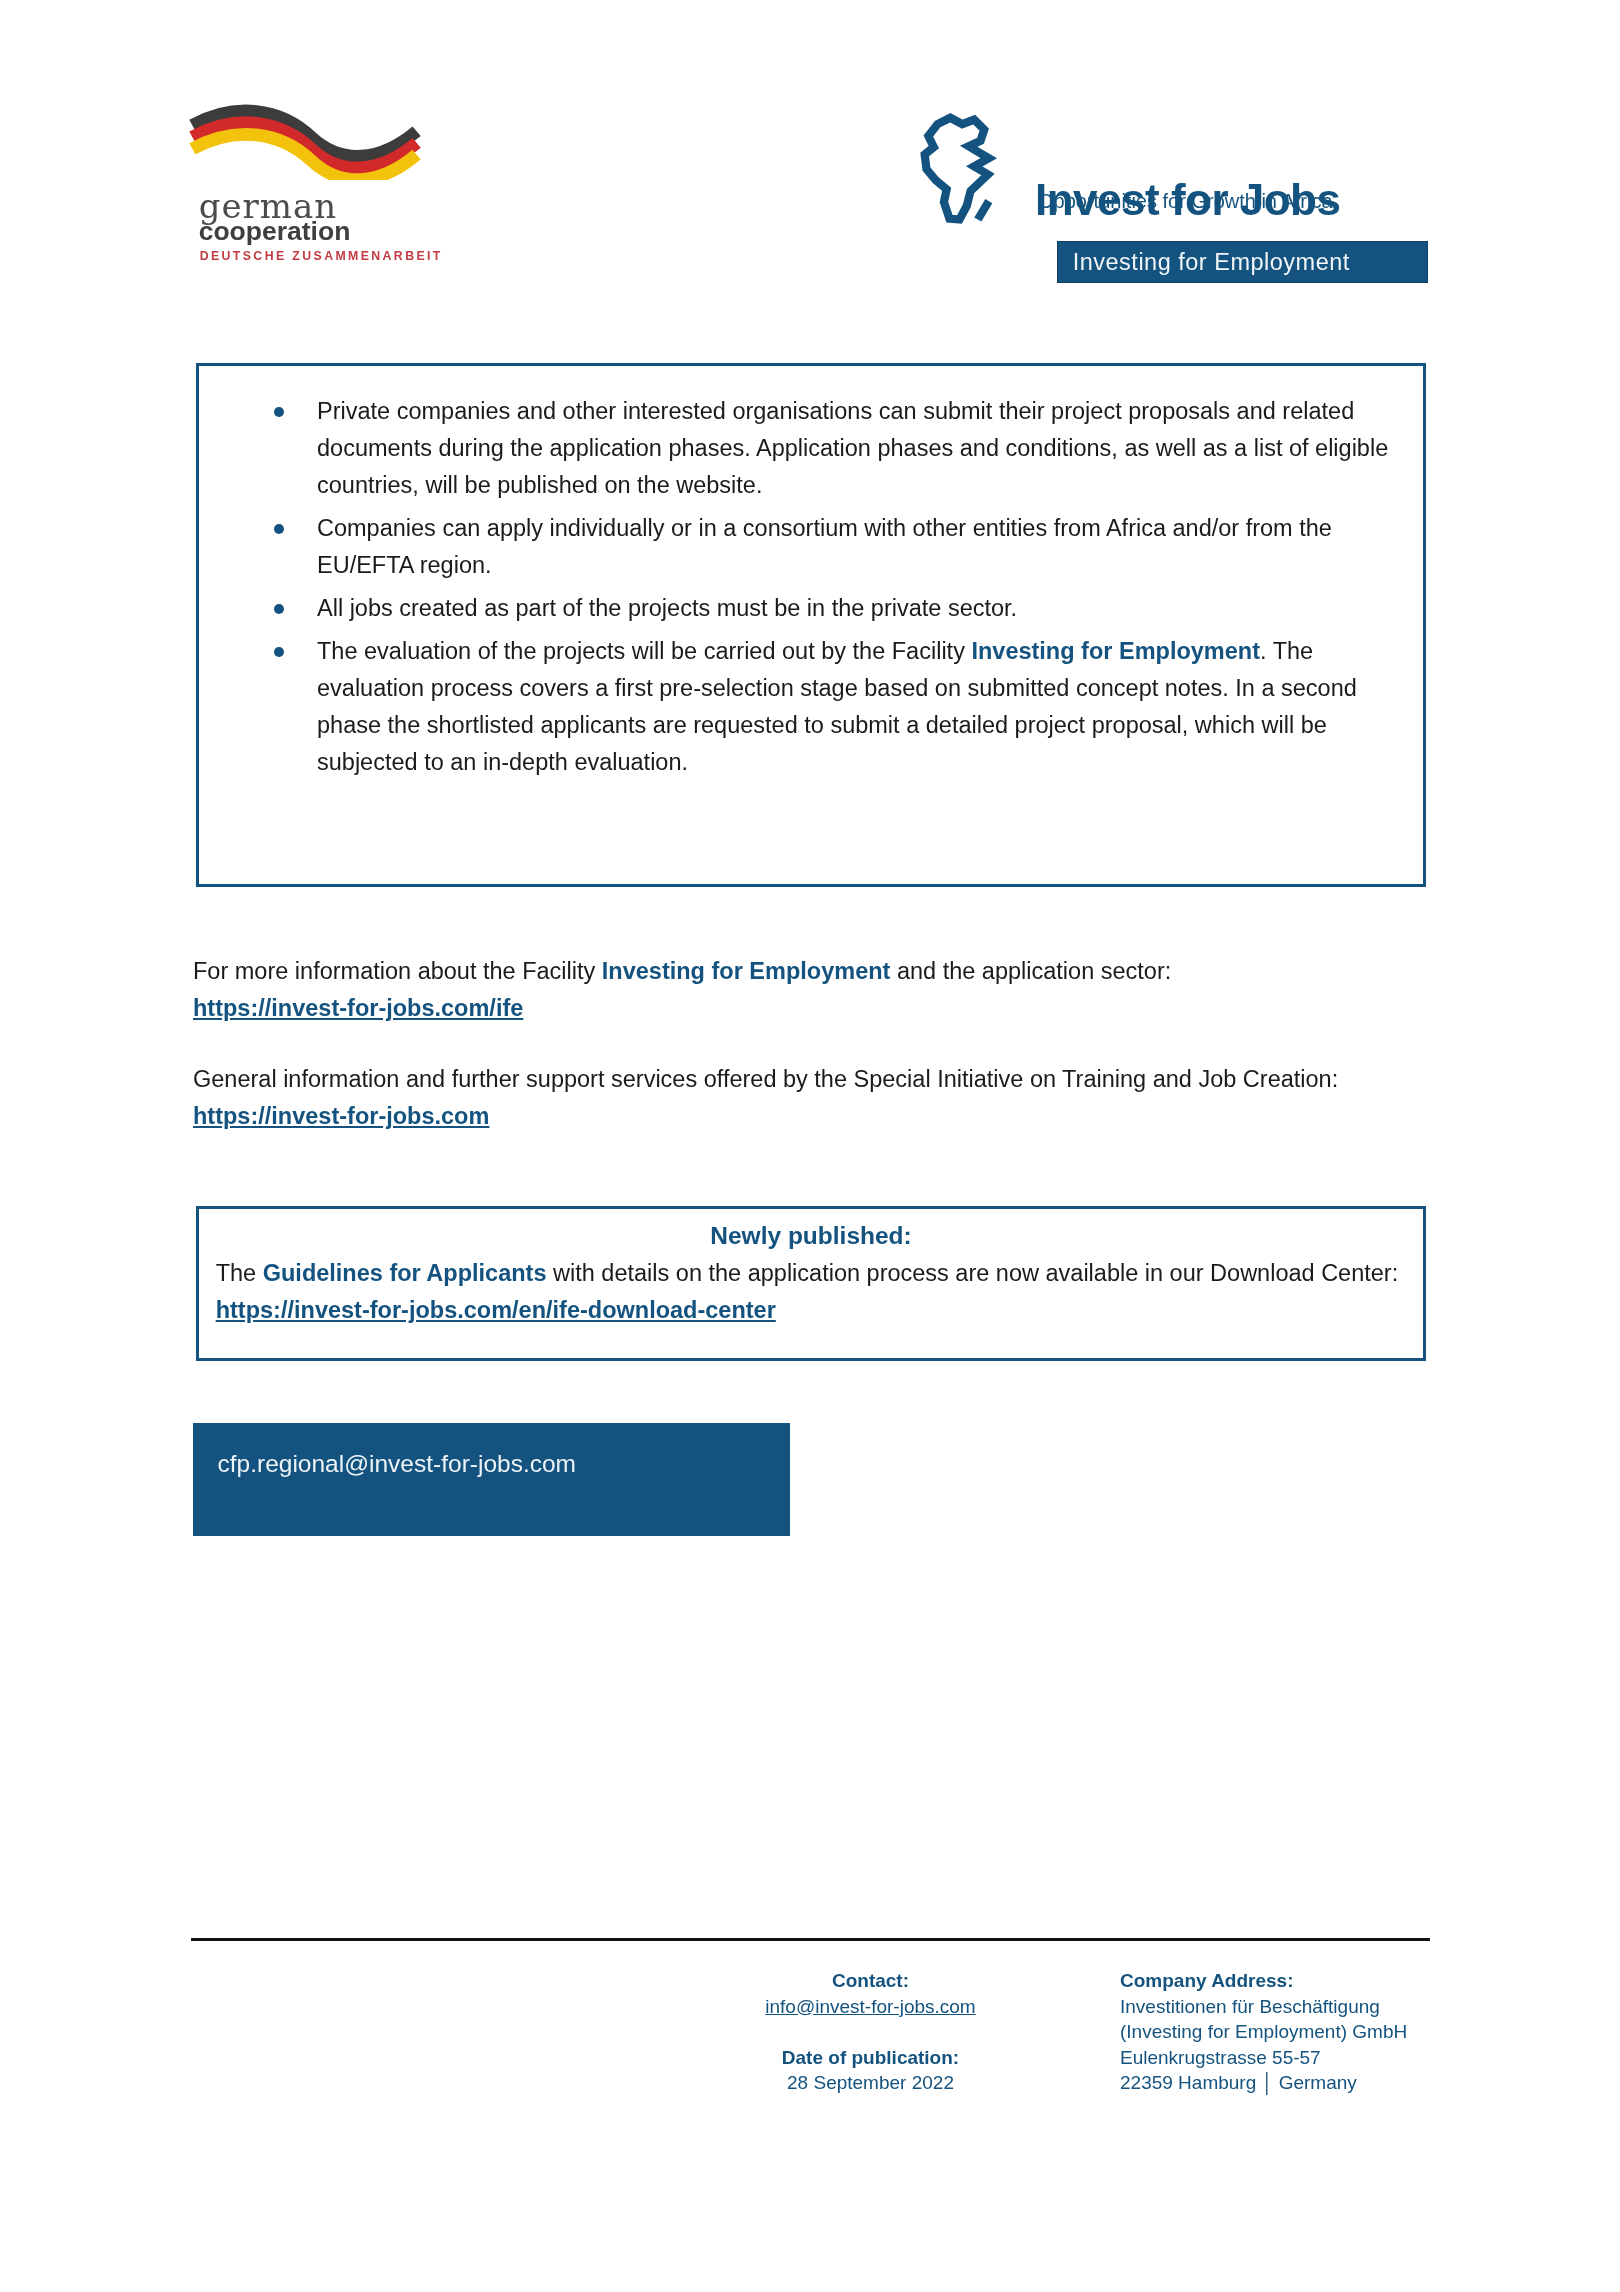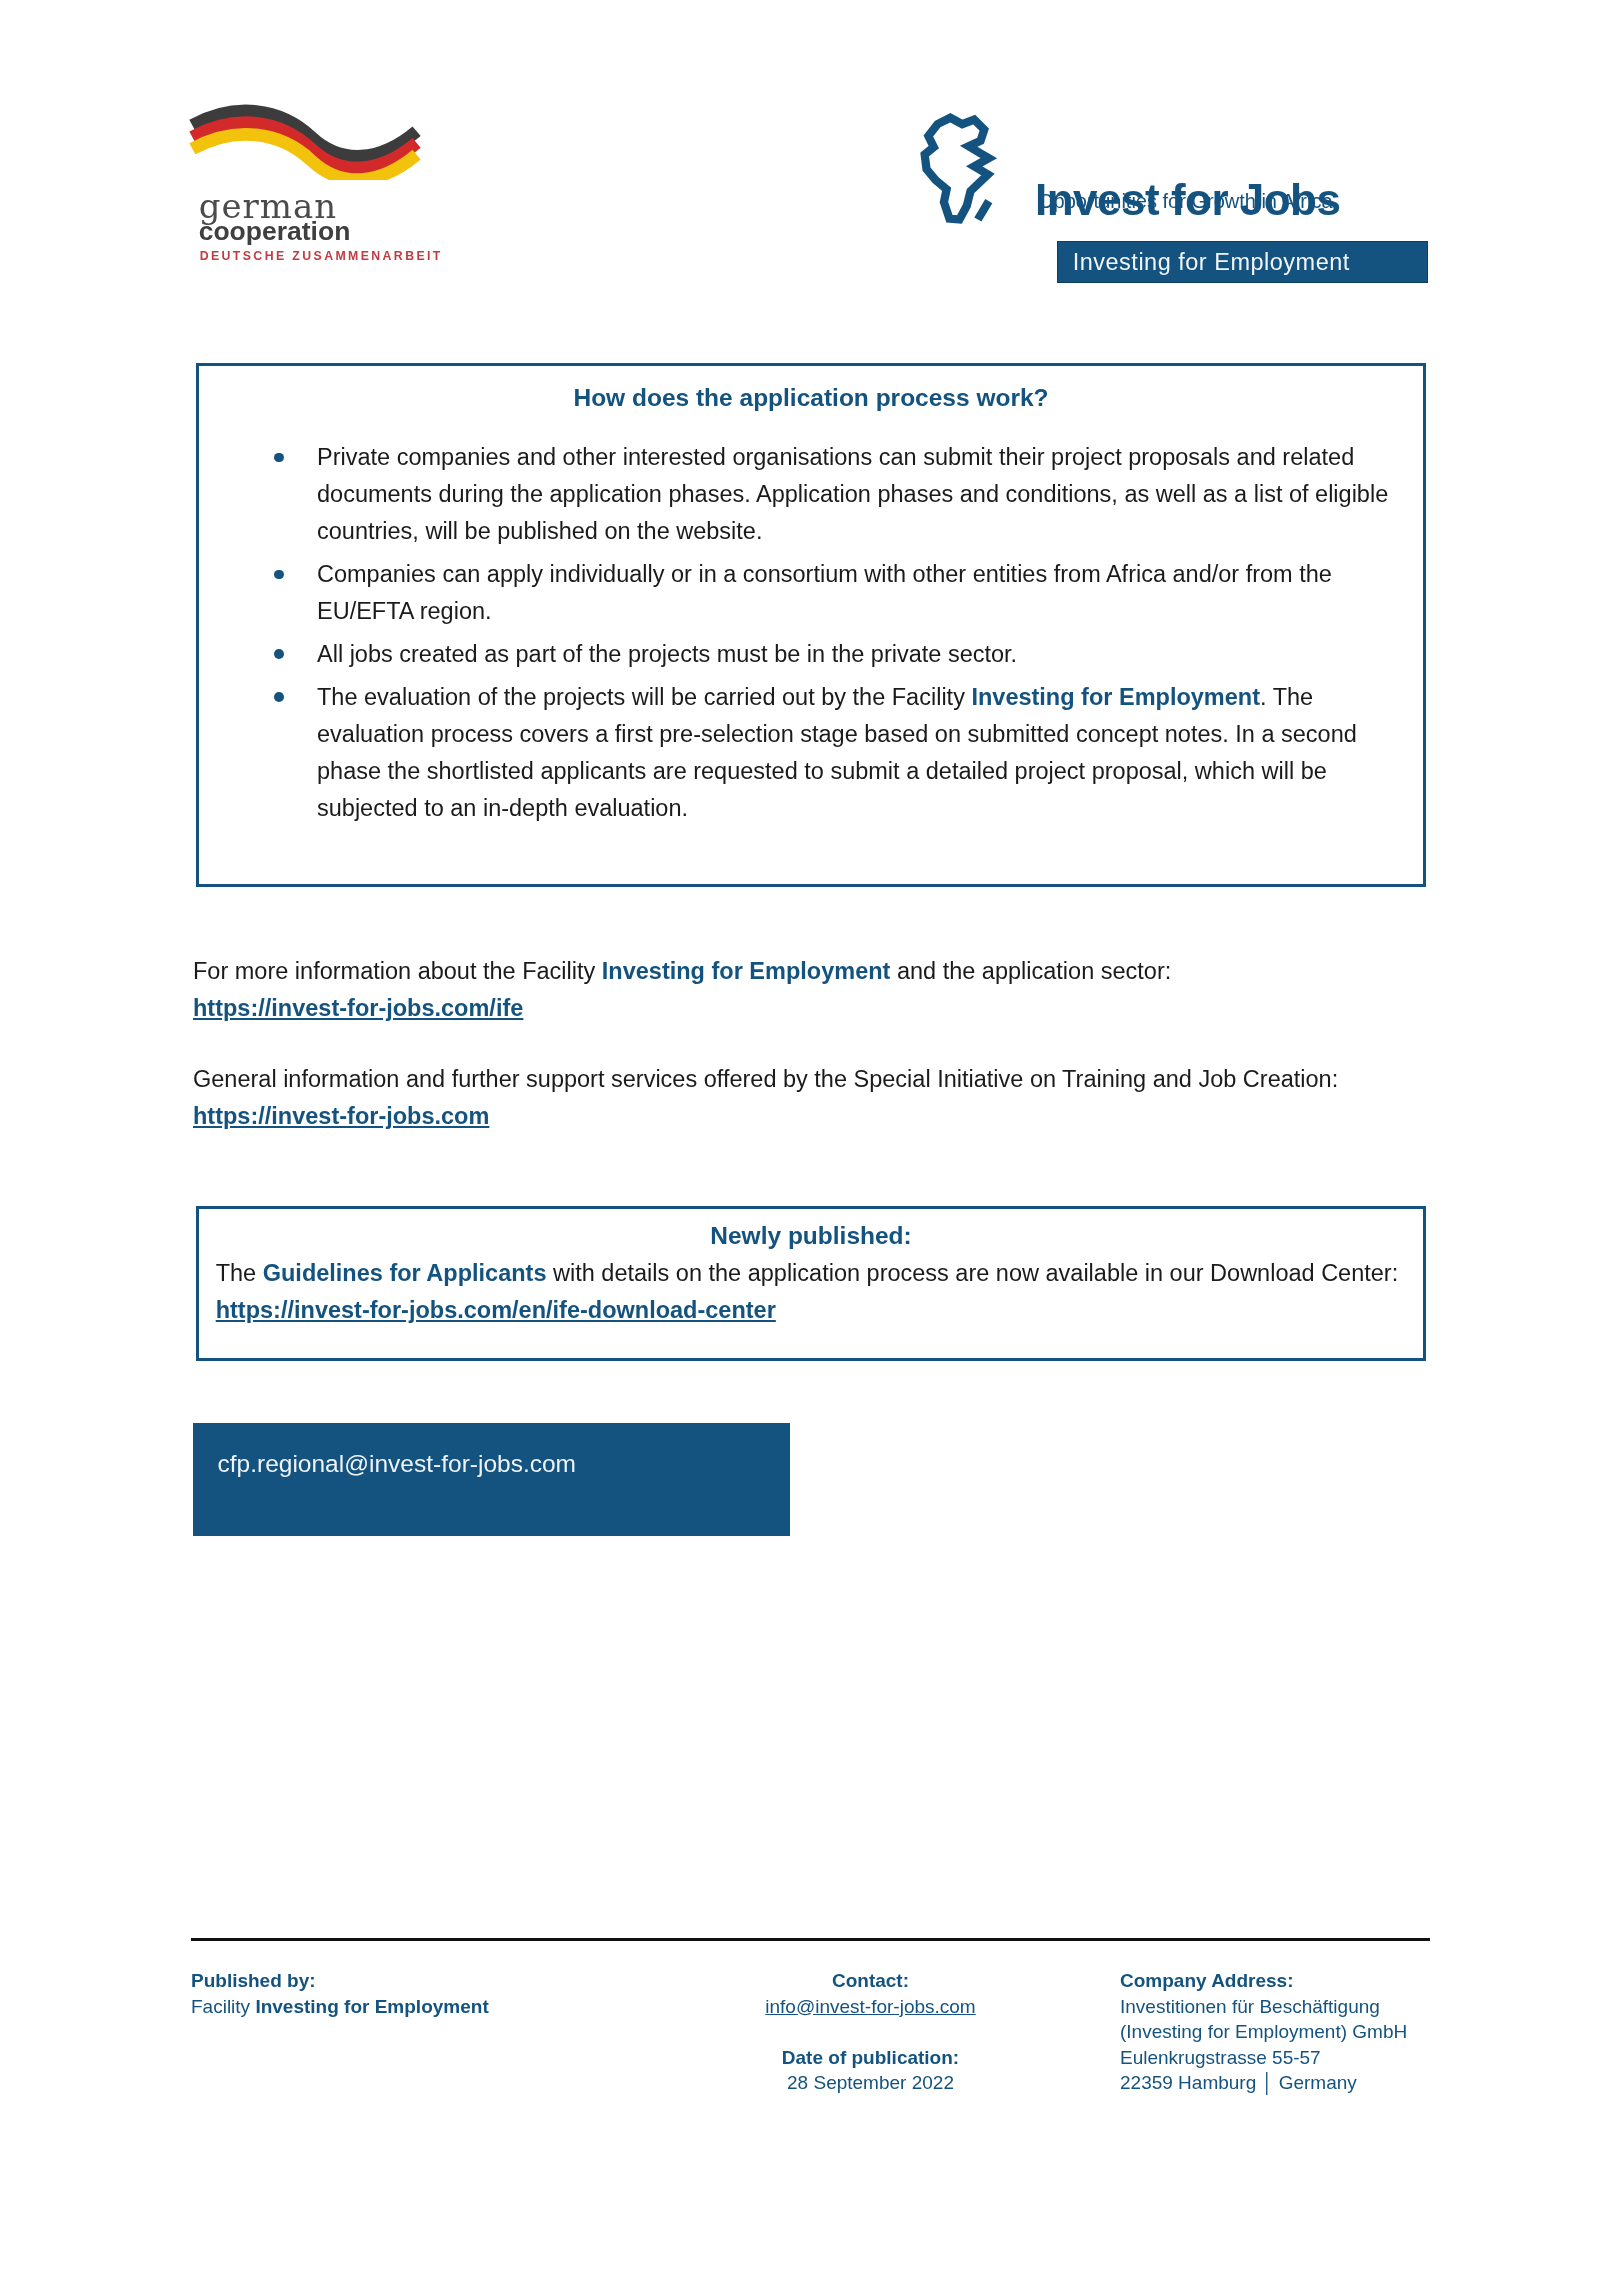--- a/index.html
+++ b/index.html
@@ -86,21 +86,20 @@
       <path d="M86,99 L74,119" fill="none" stroke="#14537f" stroke-width="9" stroke-linecap="butt"></path>
     </svg>
     <div class="ifj-title">Invest for Jobs</div>
     <div class="ifj-sub">Opportunities for Growth in Africa</div>
   </div>
   <div class="ifj-banner">
     <span>Investing for Employment</span>
   </div>
 
   <div class="box process-box">
-    <div class="box-title">How does the application process work?</div>
     <ul class="bullets">
       <li><span>Private companies and other interested organisations can submit their project proposals and related documents during the application phases. Application phases and conditions, as well as a list of eligible countries, will be published on the website.</span></li>
       <li><span>Companies can apply individually or in a consortium with other entities from Africa and/or from the EU/EFTA region.</span></li>
       <li><span>All jobs created as part of the projects must be in the private sector.</span></li>
       <li><span>The evaluation of the projects will be carried out by the Facility </span><span class="seg-bold-blue">Investing for Employment</span><span>. The evaluation process covers a first pre-selection stage based on submitted concept notes. In a second phase the shortlisted applicants are requested to submit a detailed project proposal, which will be subjected to an in-depth evaluation.</span></li>
     </ul>
   </div>
 
   <div class="para para-1">
     <div><span>For more information about the Facility </span><span class="seg-bold-blue">Investing for Employment</span><span> and the application sector:</span></div>
@@ -113,24 +112,20 @@
     <div class="box-title">Newly published:</div>
     <div class="newly-body"><span>The </span><span class="seg-bold-blue">Guidelines for Applicants</span><span> with details on the application process are now available in our Download Center: </span><span class="seg-link">https://invest-for-jobs.com/en/ife-download-center</span></div>
   </div>
 
   <div class="enq-box">
     <a class="enq-mail">cfp.regional@invest-for-jobs.com</a>
   </div>
 
   <div class="footer-rule"></div>
 
-  <div class="fcol fcol-1">
-    <div class="flabel">Published by:</div>
-    <div><span>Facility </span><span class="seg-bold">Investing for Employment</span></div>
-  </div>
 
   <div class="fcol fcol-2">
     <div class="flabel">Contact:</div>
     <a class="fmail">info@invest-for-jobs.com</a>
     <div class="fgap"></div>
     <div class="flabel">Date of publication:</div>
     <div>28 September 2022</div>
   </div>
 
   <div class="fcol fcol-3">

